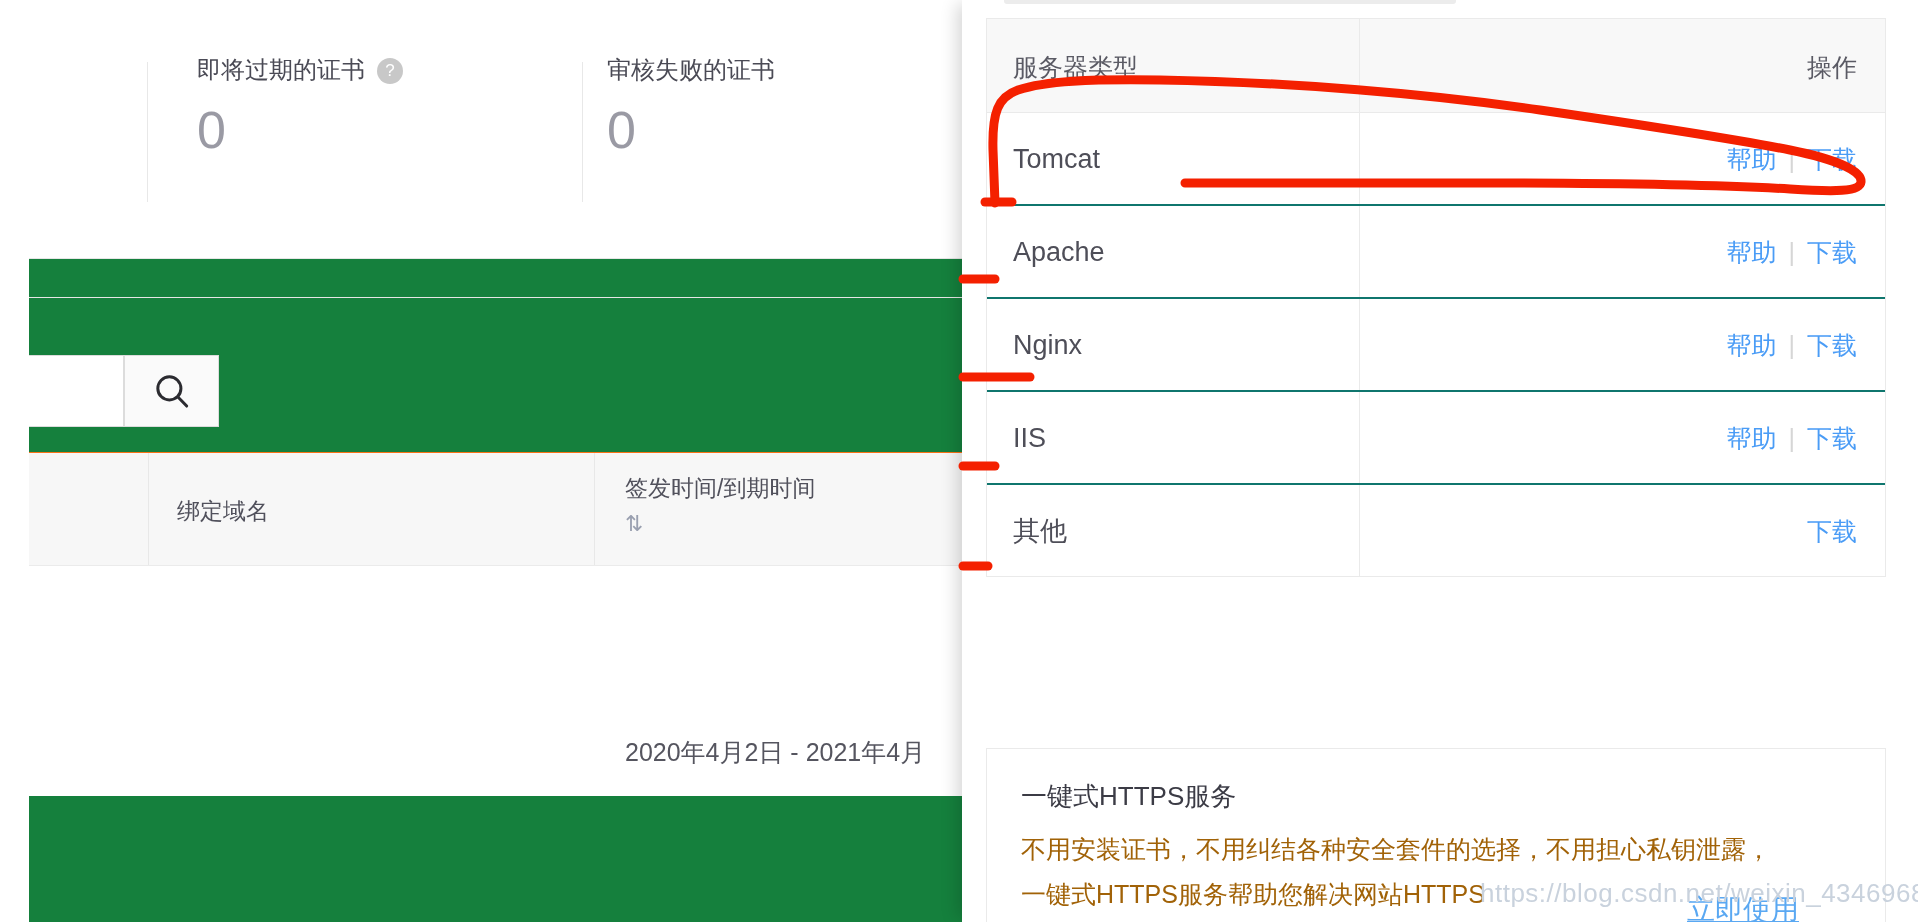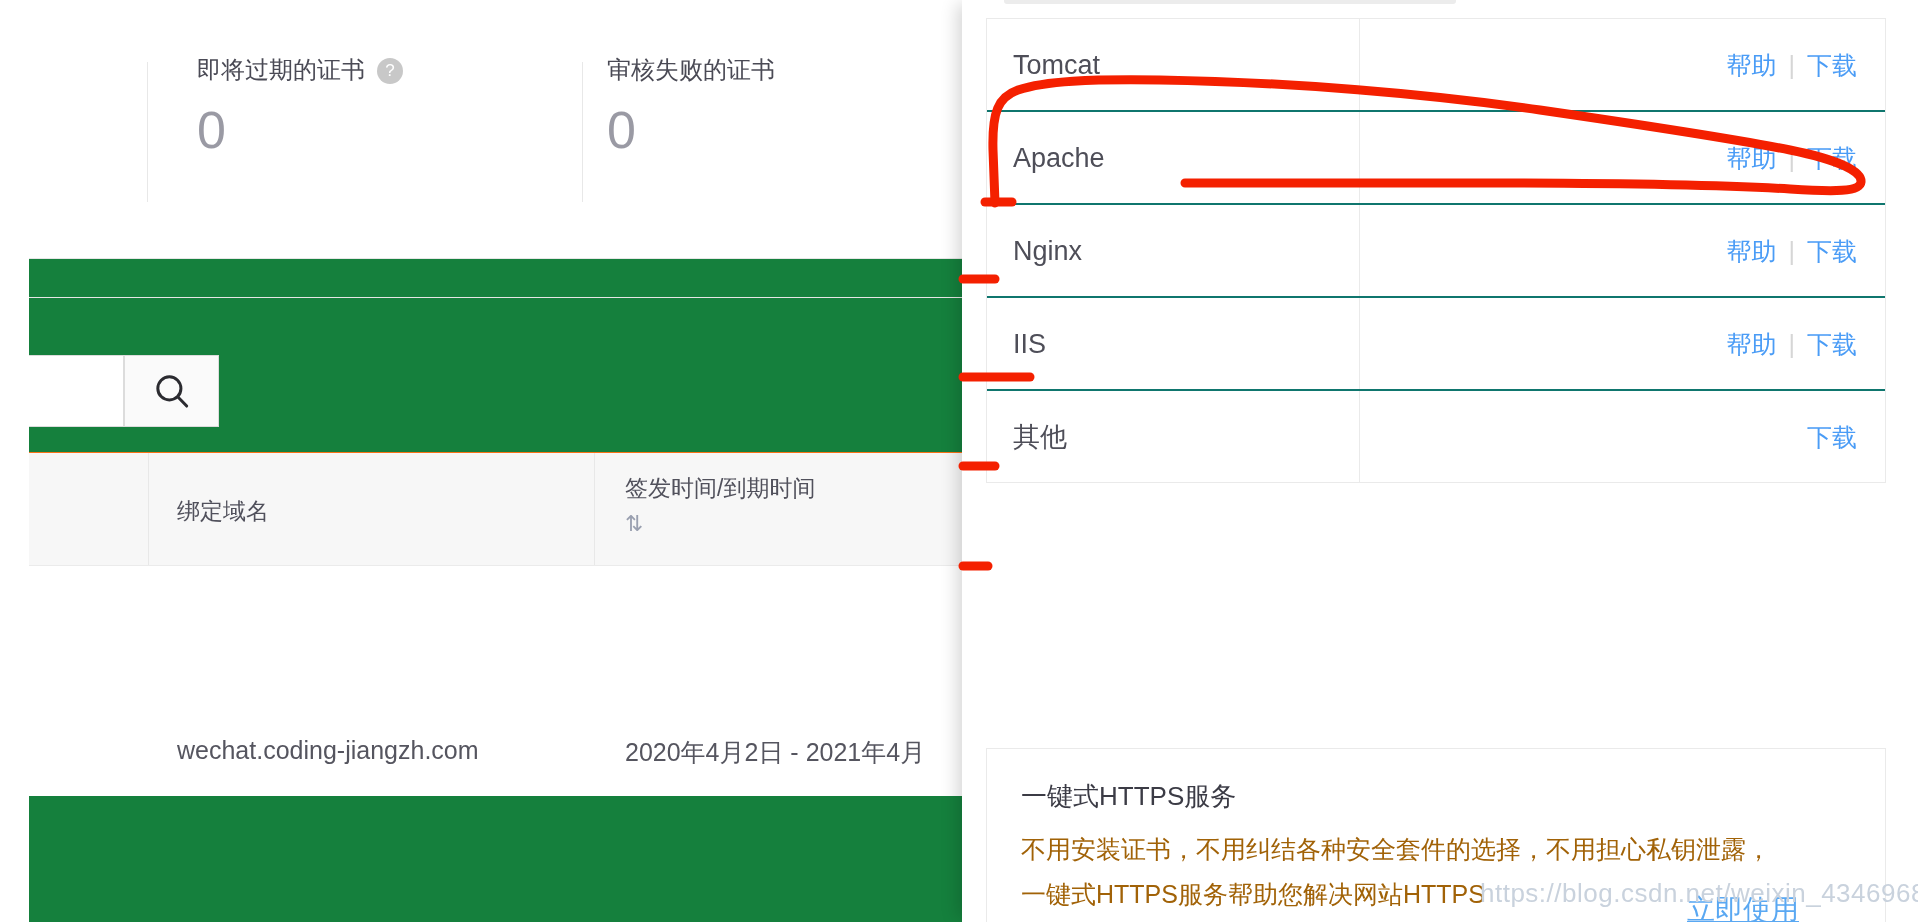--- a/index.html
+++ b/index.html
@@ -163,31 +163,35 @@
     <div id="cert-thead">
       <div class="ct-vline" style="left:119px;"></div>
       <div class="ct-vline" style="left:565px;"></div>
       <div class="ct-th" style="left:148px;top:43px;">绑定域名</div>
       <div class="ct-th" style="left:596px;top:20px;">
         <span>签发时间/到期时间</span>
         <div class="sort-ico">⇅</div>
       </div>
     </div>
     <div id="cert-row">
-      <div class="ct-td" style="left:148px;top:170px;">wechat.coding-jiangzh.com</div>
       <div class="ct-td" style="left:596px;top:170px;">2020年4月2日 - 2021年4月</div>
     </div>
   </div>
 </div>
 
 <div id="fg-panel">
 
   <div id="top-chip"></div>
 
   <div id="srv-table">
+    <div id="srv-head">
+      <div class="srv-col-line" style="height:93px;"></div>
+      <div class="srv-th" style="left:26px;top:32px;">服务器类型</div>
+      <div class="srv-th" style="right:28px;top:32px;">操作</div>
+    </div>
 
     <div class="srv-row">
       <div class="srv-col-line" style="height:91px;"></div>
       <div class="srv-name">Tomcat</div>
       <div class="srv-actions">
         <span class="srv-link">帮助</span><span class="srv-sep">|</span><span class="srv-link">下载</span>
       </div>
     </div>
 
     <div class="srv-row">

